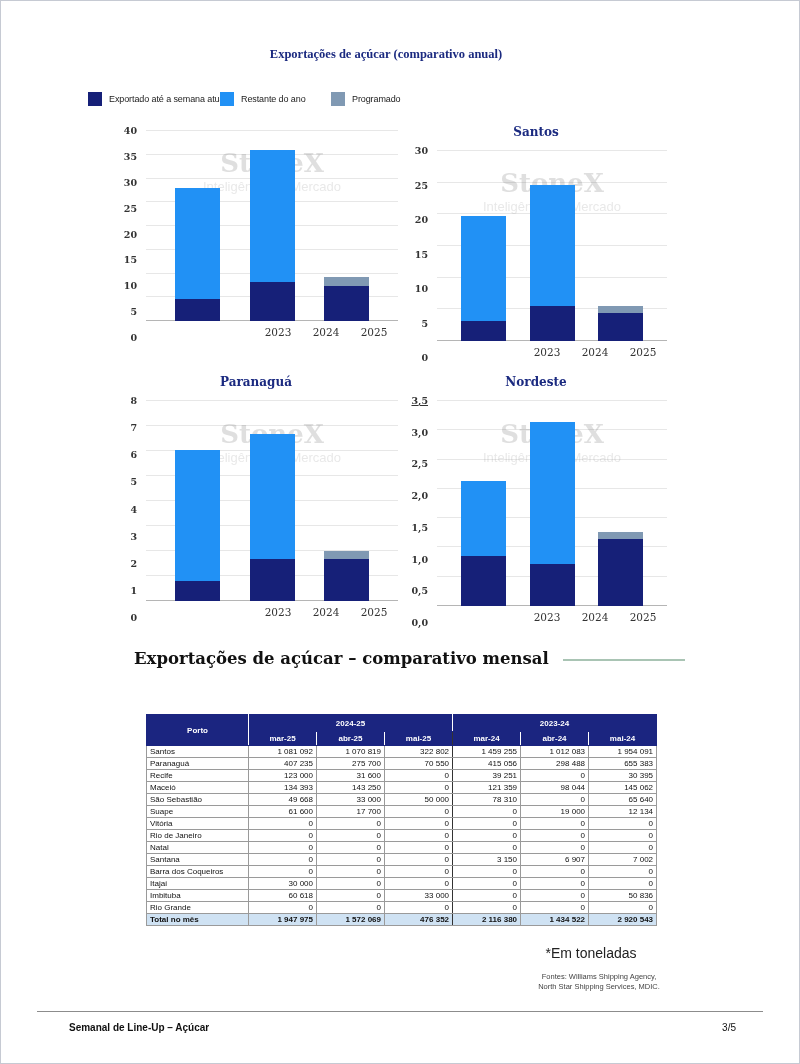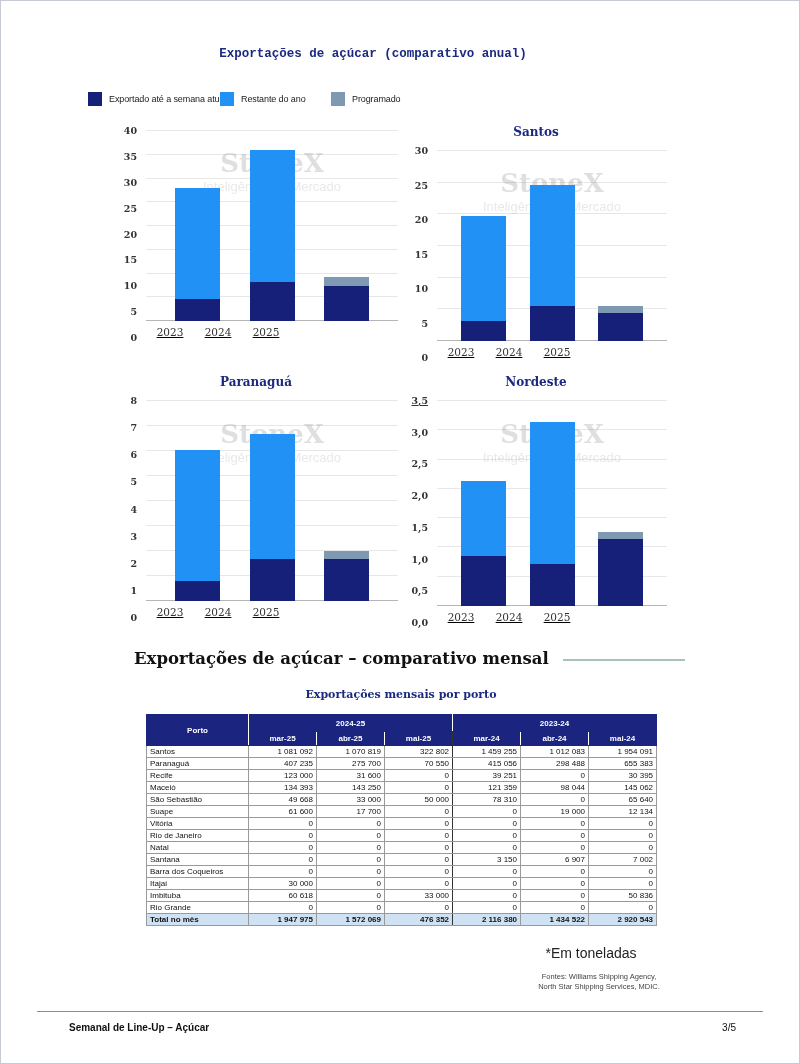--- a/index.html
+++ b/index.html
@@ -7,22 +7,22 @@
   .page { position:absolute; inset:0; width:800px; height:1064px; background:#fff;
           border:1px solid #c6cad3; font-family:"Liberation Sans", sans-serif; }
 
   
   .sec-head { position:absolute; display:flex; align-items:center; }
   .sec-head h1 { font-family:"DejaVu Serif", serif; font-weight:bold; font-size:16.5px; color:#111; white-space:nowrap; }
   .sec-rule { flex:1; height:2px; background:#a9c4b4; margin-left:14px; margin-top:2px; }
   #sec1 { left:133px; top:12px; width:551px; }
   #sec2 { left:133px; top:648px; width:551px; }
 
-  .chart-block-title { position:absolute; top:46px; left:4px; width:736px; text-align:center;
-        font-family:Liberation Mono, monospace; font-weight:bold; font-size:12.5px; color:#1b2a80; }
+  .chart-block-title { position:absolute; top:46px; left:17px; width:736px; text-align:center;
+        font-family:Liberation Serif, serif; font-weight:bold; font-size:12.5px; color:#1b2a80; }
 
   
   .legend { position:absolute; top:91px; left:0; width:800px; height:16px; }
   .legend-item { position:absolute; display:flex; align-items:center; }
   #leg0 { left:87px; } #leg1 { left:219px; } #leg2 { left:330px; }
   .swatch { width:14px; height:14px; margin-right:7px; flex:none; }
   .legend-label { font-size:9px; letter-spacing:-0.1px; color:#222; white-space:nowrap; }
 
   
   .chart-cell { position:absolute; }
@@ -39,21 +39,21 @@
   #chart0 .plot, #chart1 .plot { height:190px; }
   #chart2 .plot { height:200px; }
   #chart3 .plot { height:205px; }
   .ytick { position:absolute; right:9px; font-family:"DejaVu Serif", serif; font-weight:bold;
            font-size:9.5px; color:#333; line-height:10px; }
   .gridline { position:absolute; left:0; right:0; height:1px; background:#e7e7e7; }
   .baseline { position:absolute; left:0; right:0; height:1px; background:#b5b5b5; }
   .bar-row { position:absolute; inset:0; display:flex; justify-content:space-evenly;
              align-items:flex-end; z-index:2; }
   .bar { width:45px; height:100%; display:flex; flex-direction:column-reverse; }
-  .x-axis { display:flex; justify-content:flex-start; margin-top:5px;text-decoration:underline; }
+  .x-axis { display:flex; justify-content:flex-end; margin-top:5px; }
   .xtick { width:48px; text-align:center; font-family:"DejaVu Serif", serif;
            font-size:10.5px; color:#333; }
   .wm { position:absolute; top:9%; left:0; right:0; text-align:center; z-index:1; pointer-events:none; }
   .wm-1 { font-family:"DejaVu Serif", serif; font-weight:bold; font-size:26px; color:rgba(110,110,110,0.22); }
   .wm-2 { font-size:13px; color:rgba(140,140,140,0.20); margin-top:1px; }
 
   
   .table-title { position:absolute; top:687px; left:0; width:800px; text-align:center;
         font-family:"DejaVu Serif", serif; font-weight:bold; font-size:11px; color:#1b2a80; }
   .table-wrap { position:absolute; left:145px; top:713px; }
@@ -306,21 +306,20 @@
           </div>
       </div>
     </div>
   </div>
 
   <div class="sec-head" id="sec2">
     <h1>Exportações de açúcar – comparativo mensal</h1>
     <div class="sec-rule"></div>
   </div>
 
-  <div class="table-title">Exportações mensais por porto</div>
 
   <div class="table-wrap">
     <table>
       <colgroup>
         <col class="c-port">
           <col class="c-num">
           <col class="c-num">
           <col class="c-num">
         <col class="c-num">
           <col class="c-num">

